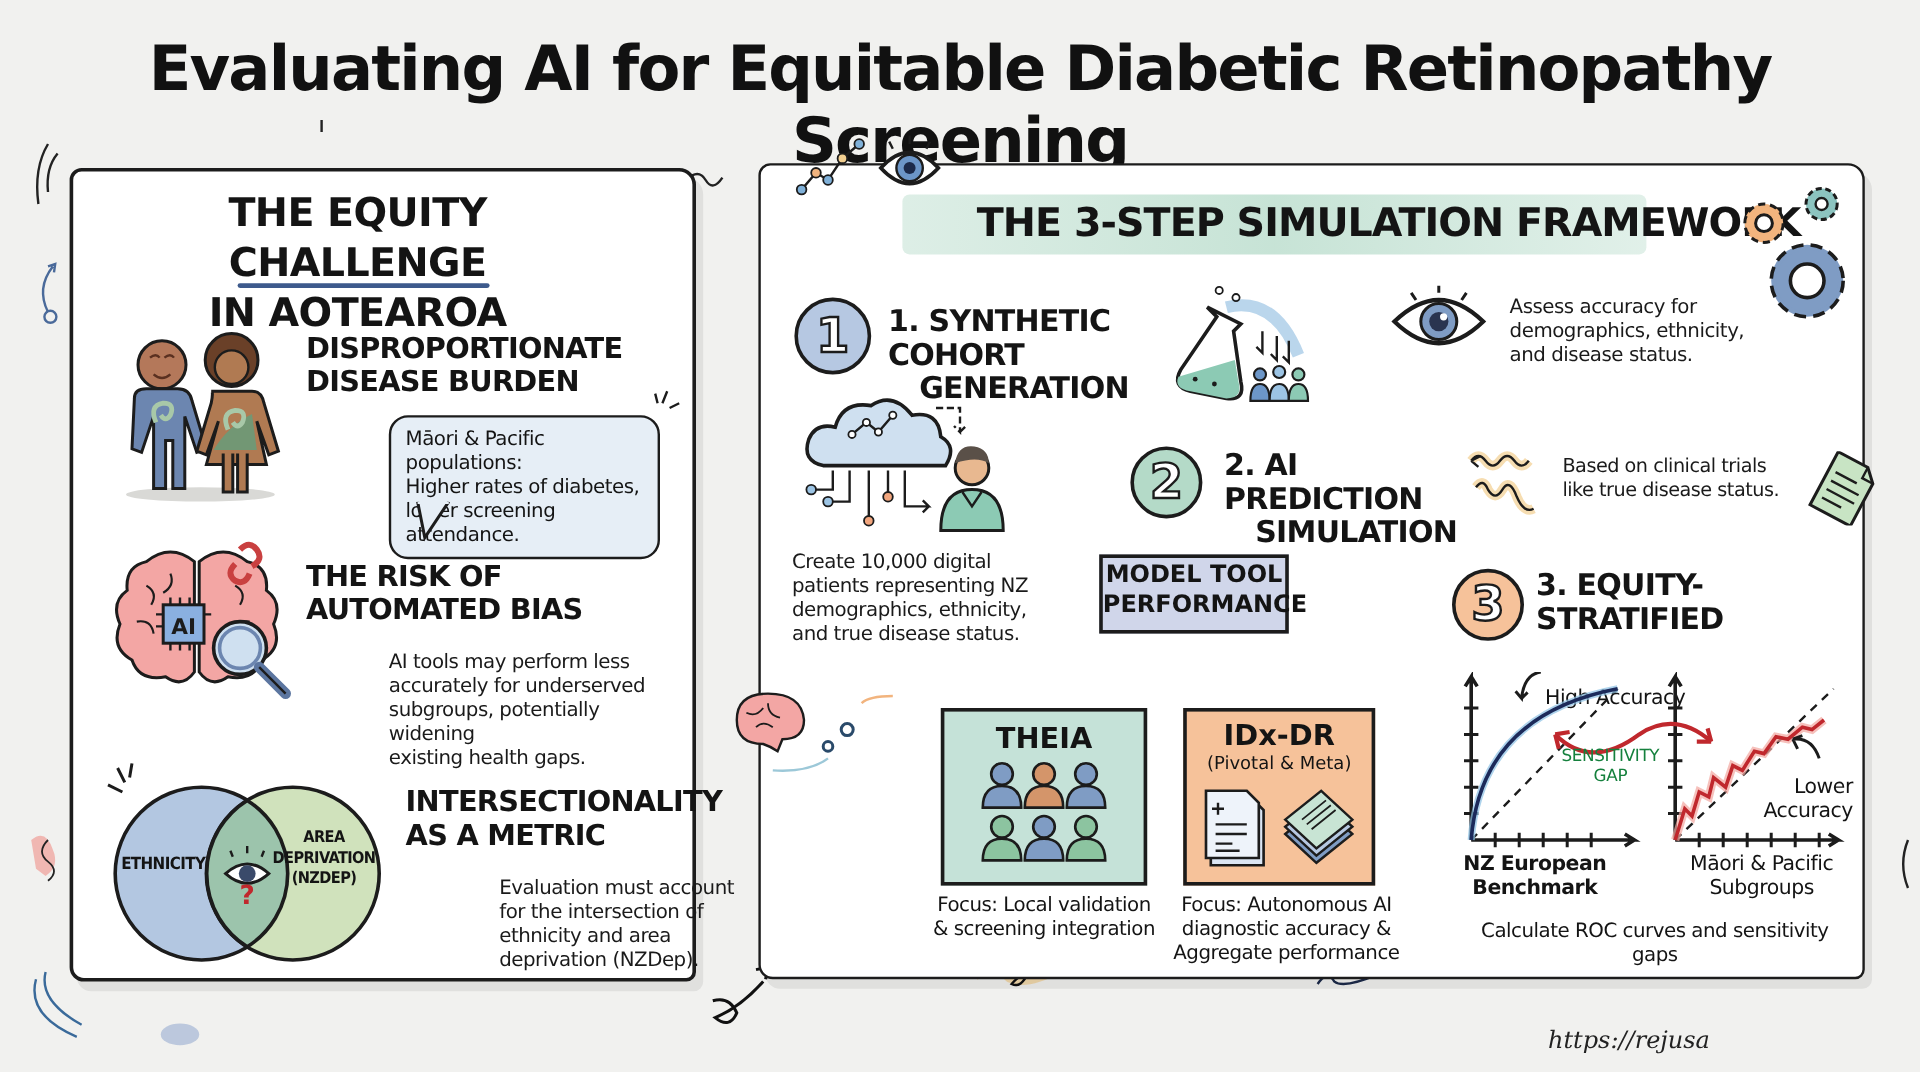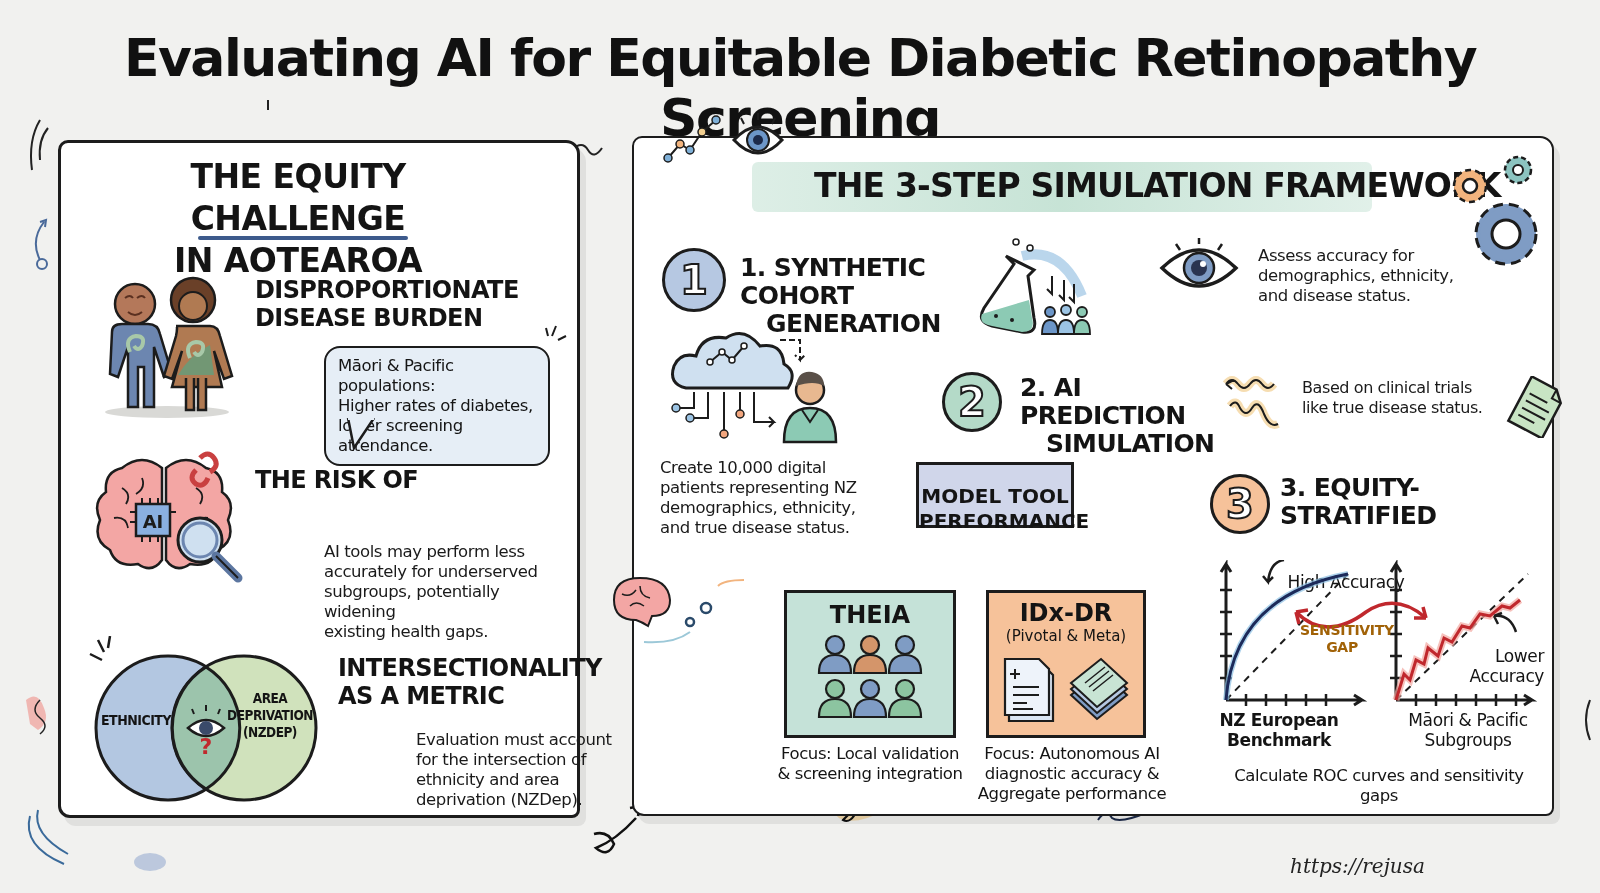--- a/index.html
+++ b/index.html
@@ -123,20 +123,21 @@
   <path d="M50 56 v-6 M58 56 v-6 M66 56 v-6 M50 88 v6 M58 88 v6 M66 88 v6 M44 64 h-6 M44 74 h-6 M78 64 h6" stroke="#1c1c1c" stroke-width="2"></path>
   <path d="M108 10 q8 -8 14 0 q6 8 -4 14 M104 22 q-8 8 0 14 q8 4 12 -6" stroke="#c94040" stroke-width="5" fill="none"></path>
   <circle cx="108" cy="92" r="22" fill="#cfe0f0" stroke="#1c1c1c" stroke-width="3"></circle>
   <circle cx="108" cy="92" r="17" fill="none" stroke="#6c86b0" stroke-width="3"></circle>
   <path d="M124 108 l22 22" stroke="#5c76a0" stroke-width="9" stroke-linecap="round"></path>
   <path d="M124 108 l22 22" stroke="#1c1c1c" stroke-width="2" fill="none"></path>
 </svg>
 
 <div class="abs h-sec" style="left:255px;top:466px;width:300px;">
   <div>THE RISK OF</div>
+  <div>AUTOMATED BIAS</div>
 </div>
 <div class="abs body-txt" style="left:324px;top:542px;width:250px;">
   <div>AI tools may perform less</div>
   <div>accurately for underserved</div>
   <div>subgroups, potentially widening</div>
   <div>existing health gaps.</div>
 </div>
 
 <svg class="abs" style="left:80px;top:636px;width:240px;height:170px;" viewBox="0 0 240 170">
   <path d="M10 18 l12 6 M18 4 l6 12 M30 0 l-2 12" stroke="#1c1c1c" stroke-width="2.5"></path>
@@ -281,21 +282,21 @@
   <div>like true disease status.</div>
 </div>
 <svg class="abs" style="left:1506px;top:376px;width:60px;height:62px;" viewBox="0 0 60 62">
   <g transform="rotate(28 30 31)">
     <path d="M12 6 h28 l10 10 v40 h-38 z" fill="#c8e4c4" stroke="#1c1c1c" stroke-width="2.5"></path>
     <path d="M40 6 v10 h10" stroke="#1c1c1c" stroke-width="2" fill="none"></path>
     <path d="M18 22 h20 M18 30 h26 M18 38 h26 M18 46 h18" stroke="#1c1c1c" stroke-width="2"></path>
   </g>
 </svg>
 
-<div class="abs model-box" style="left:916px;top:462px;width:158px;height:66px;background:#d0d6ea;font-size:20px;line-height:25px;padding-top:19px;">
+<div class="abs model-box" style="left:916px;top:462px;width:158px;height:66px;background:#d0d6ea;font-size:20px;line-height:25px;padding-top:1px;">
   <div>MODEL TOOL</div>
   <div>PERFORMANCE</div>
 </div>
 
 <div class="abs step-circle" style="left:1210px;top:474px;width:60px;height:60px;background:#f6c29a;">3</div>
 <div class="abs step-title" style="left:1280px;top:474px;width:260px;">
   <div>3. EQUITY-STRATIFIED</div>
 </div>
 
 <svg class="abs" style="left:600px;top:570px;width:150px;height:80px;">
@@ -369,21 +370,21 @@
   <path d="M178 30 h12 M178 52 h12 M178 74 h12 M178 96 h12 M178 118 h12 M204 134 v12 M224 134 v12 M244 134 v12 M264 134 v12 M284 134 v12 M304 134 v12" stroke="#1c1c1c" stroke-width="2.5"></path>
   <path d="M184 140 L316 14" stroke="#1c1c1c" stroke-width="2" stroke-dasharray="7 6"></path>
   <path d="M184 140 l8 -26 l6 6 l6 -20 l8 4 l4 -16 l10 8 l6 -18 l8 4 l10 -16 l8 2 l10 -14 l10 2 l12 -10 l8 2 l10 -8" stroke="#f2a7a0" stroke-width="7" fill="none" opacity="0.7"></path>
   <path d="M184 140 l8 -26 l6 6 l6 -20 l8 4 l4 -16 l10 8 l6 -18 l8 4 l10 -16 l8 2 l10 -14 l10 2 l12 -10 l8 2 l10 -8" stroke="#c0282d" stroke-width="3" fill="none"></path>
 
   <path d="M84 52 q30 30 70 0 q30 -20 60 6" stroke="#c0282d" stroke-width="3.5" fill="none"></path>
   <path d="M84 52 l12 -2 M84 52 l3 12 M214 58 l-12 0 M214 58 l-3 -11" stroke="#c0282d" stroke-width="3.5" fill="none"></path>
 
   <path d="M282 56 q16 -2 22 16 M282 56 l8 -3 M282 56 l4 8" stroke="#1c1c1c" stroke-width="2.5" fill="none"></path>
 </svg>
-<div class="abs" style="left:1300px;top:622px;width:84px;font-size:14px;font-weight:bold;color:#a16207;text-align:center;line-height:17px;letter-spacing:-0.3px;">
+<div class="abs" style="left:1300px;top:622px;width:84px;font-size:14px;font-weight:normal;color:#15803d;text-align:center;line-height:17px;letter-spacing:-0.3px;">
   <div>SENSITIVITY</div>
   <div>GAP</div>
 </div>
 <div class="abs roc-label" style="left:1464px;top:646px;width:80px;text-align:right;">
   <div>Lower</div>
   <div>Accuracy</div>
 </div>
 <div class="abs roc-label" style="left:1214px;top:710px;width:130px;font-weight:bold;">
   <div>NZ European</div>
   <div>Benchmark</div>

